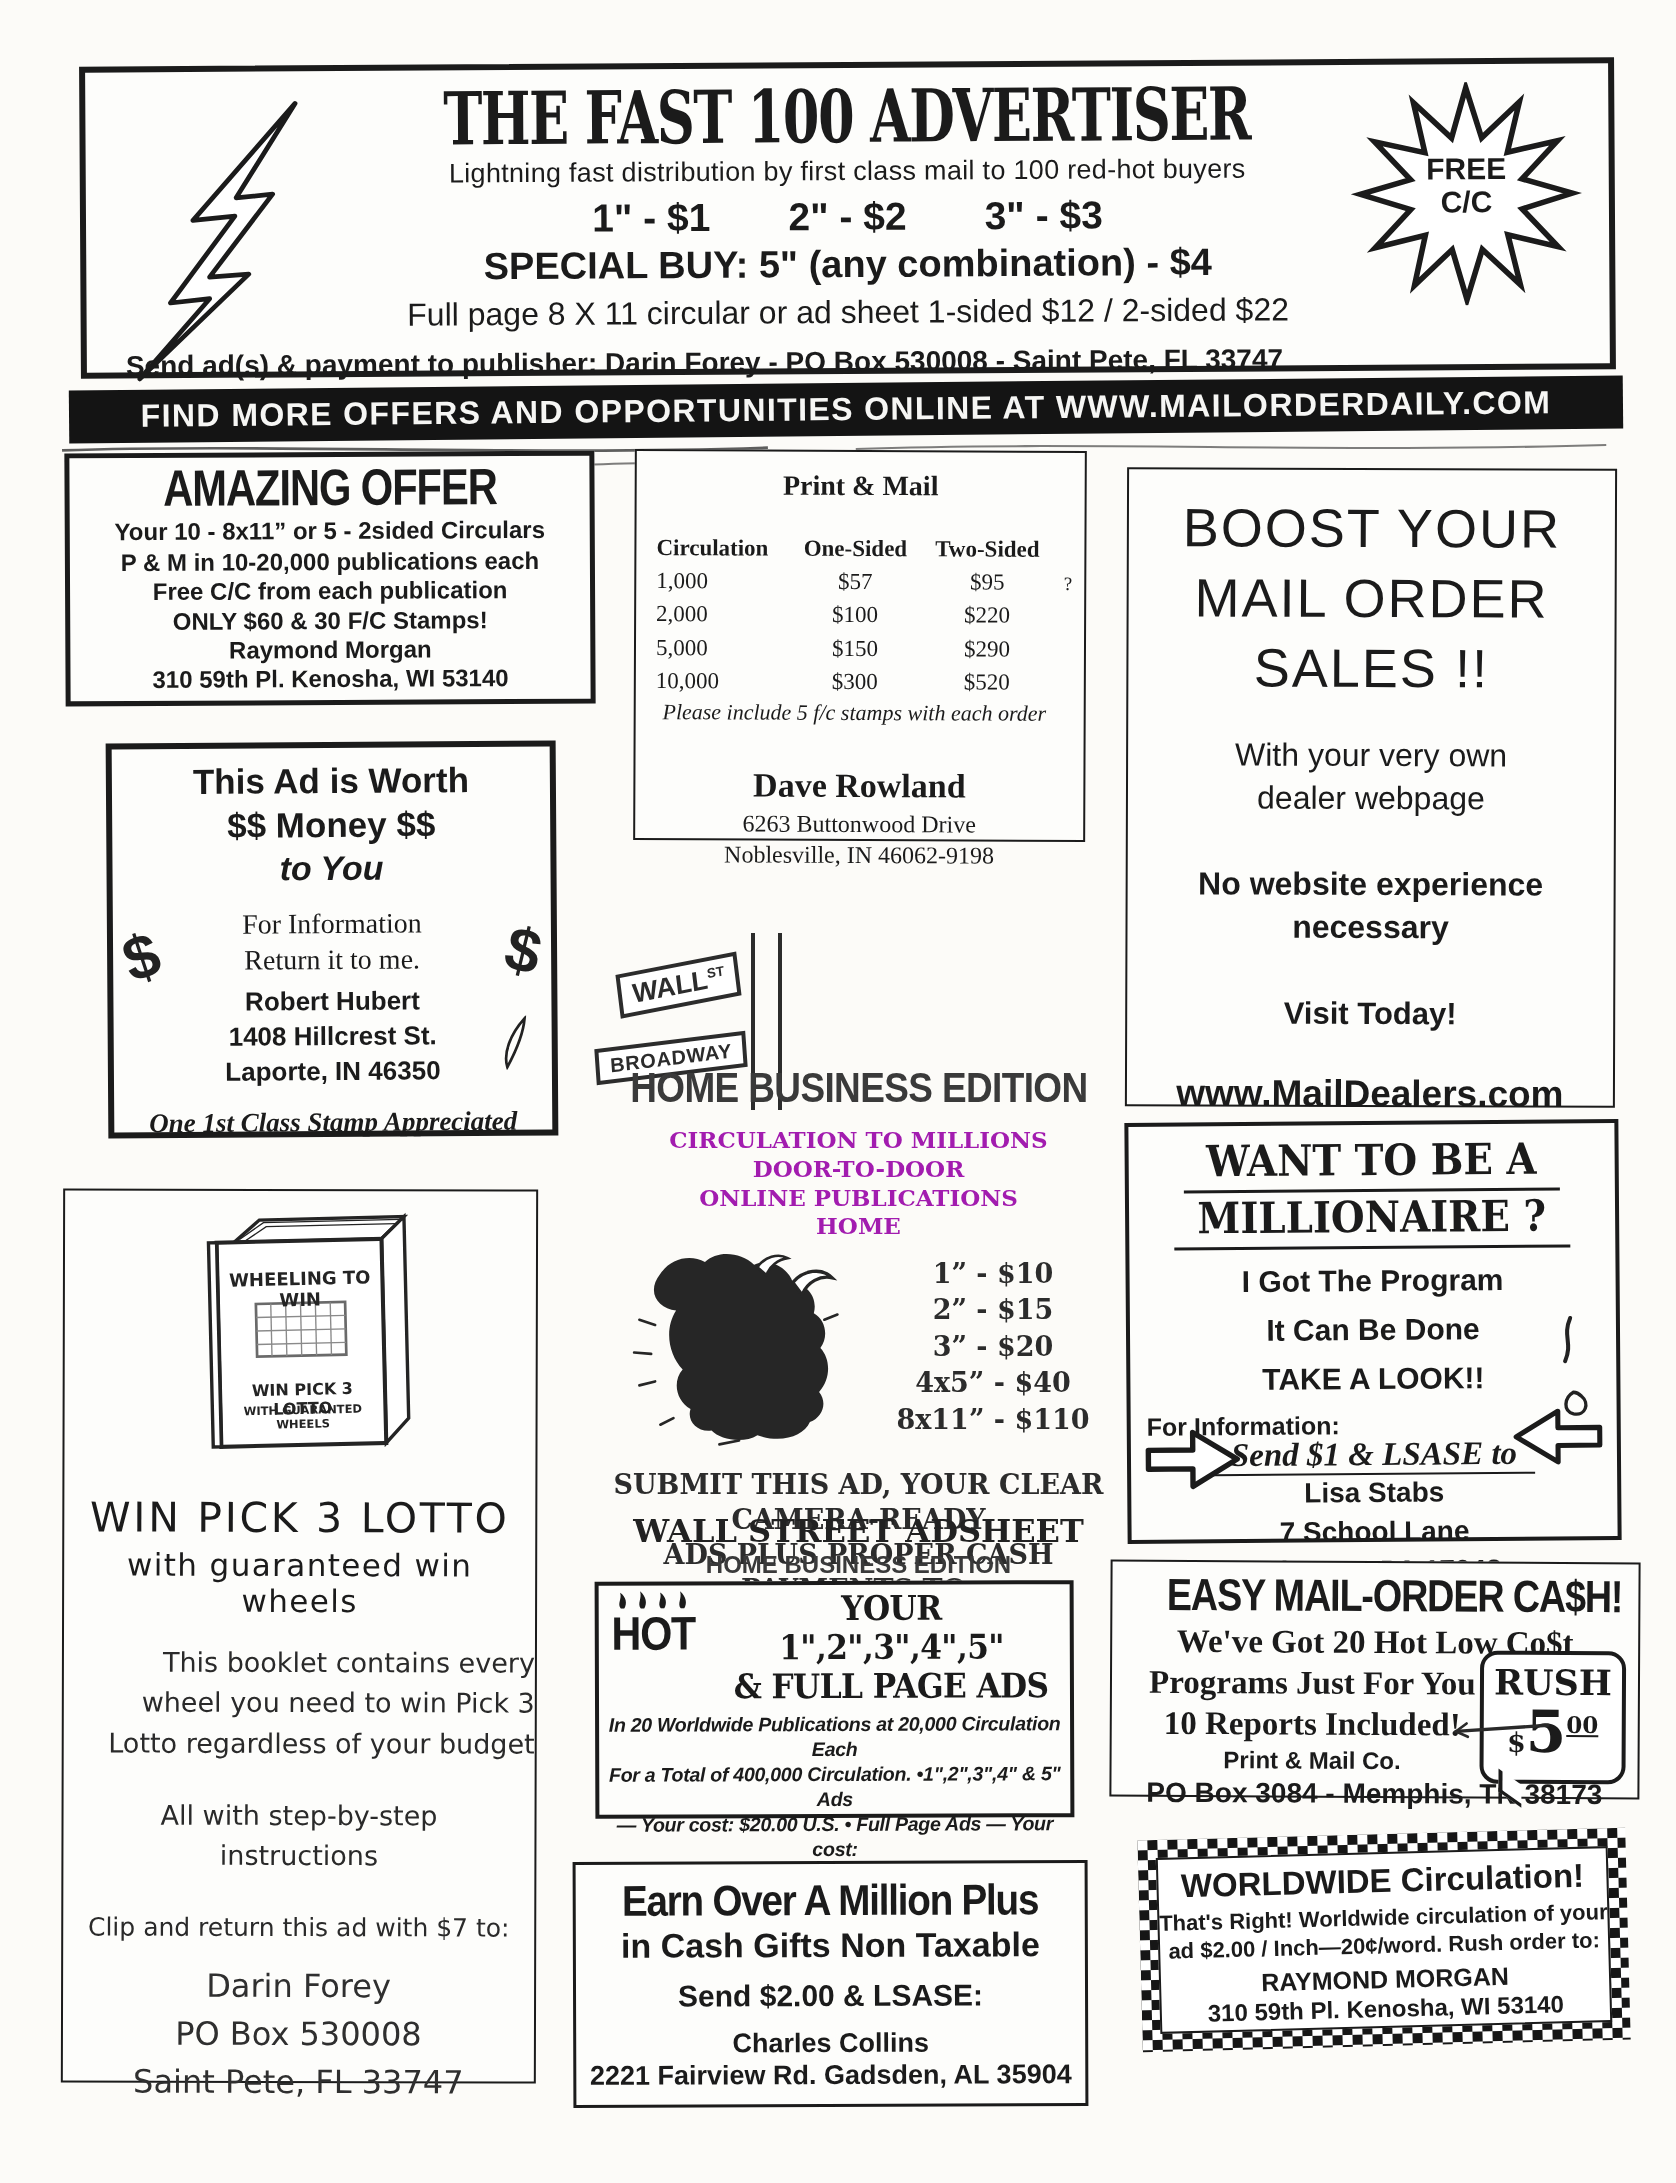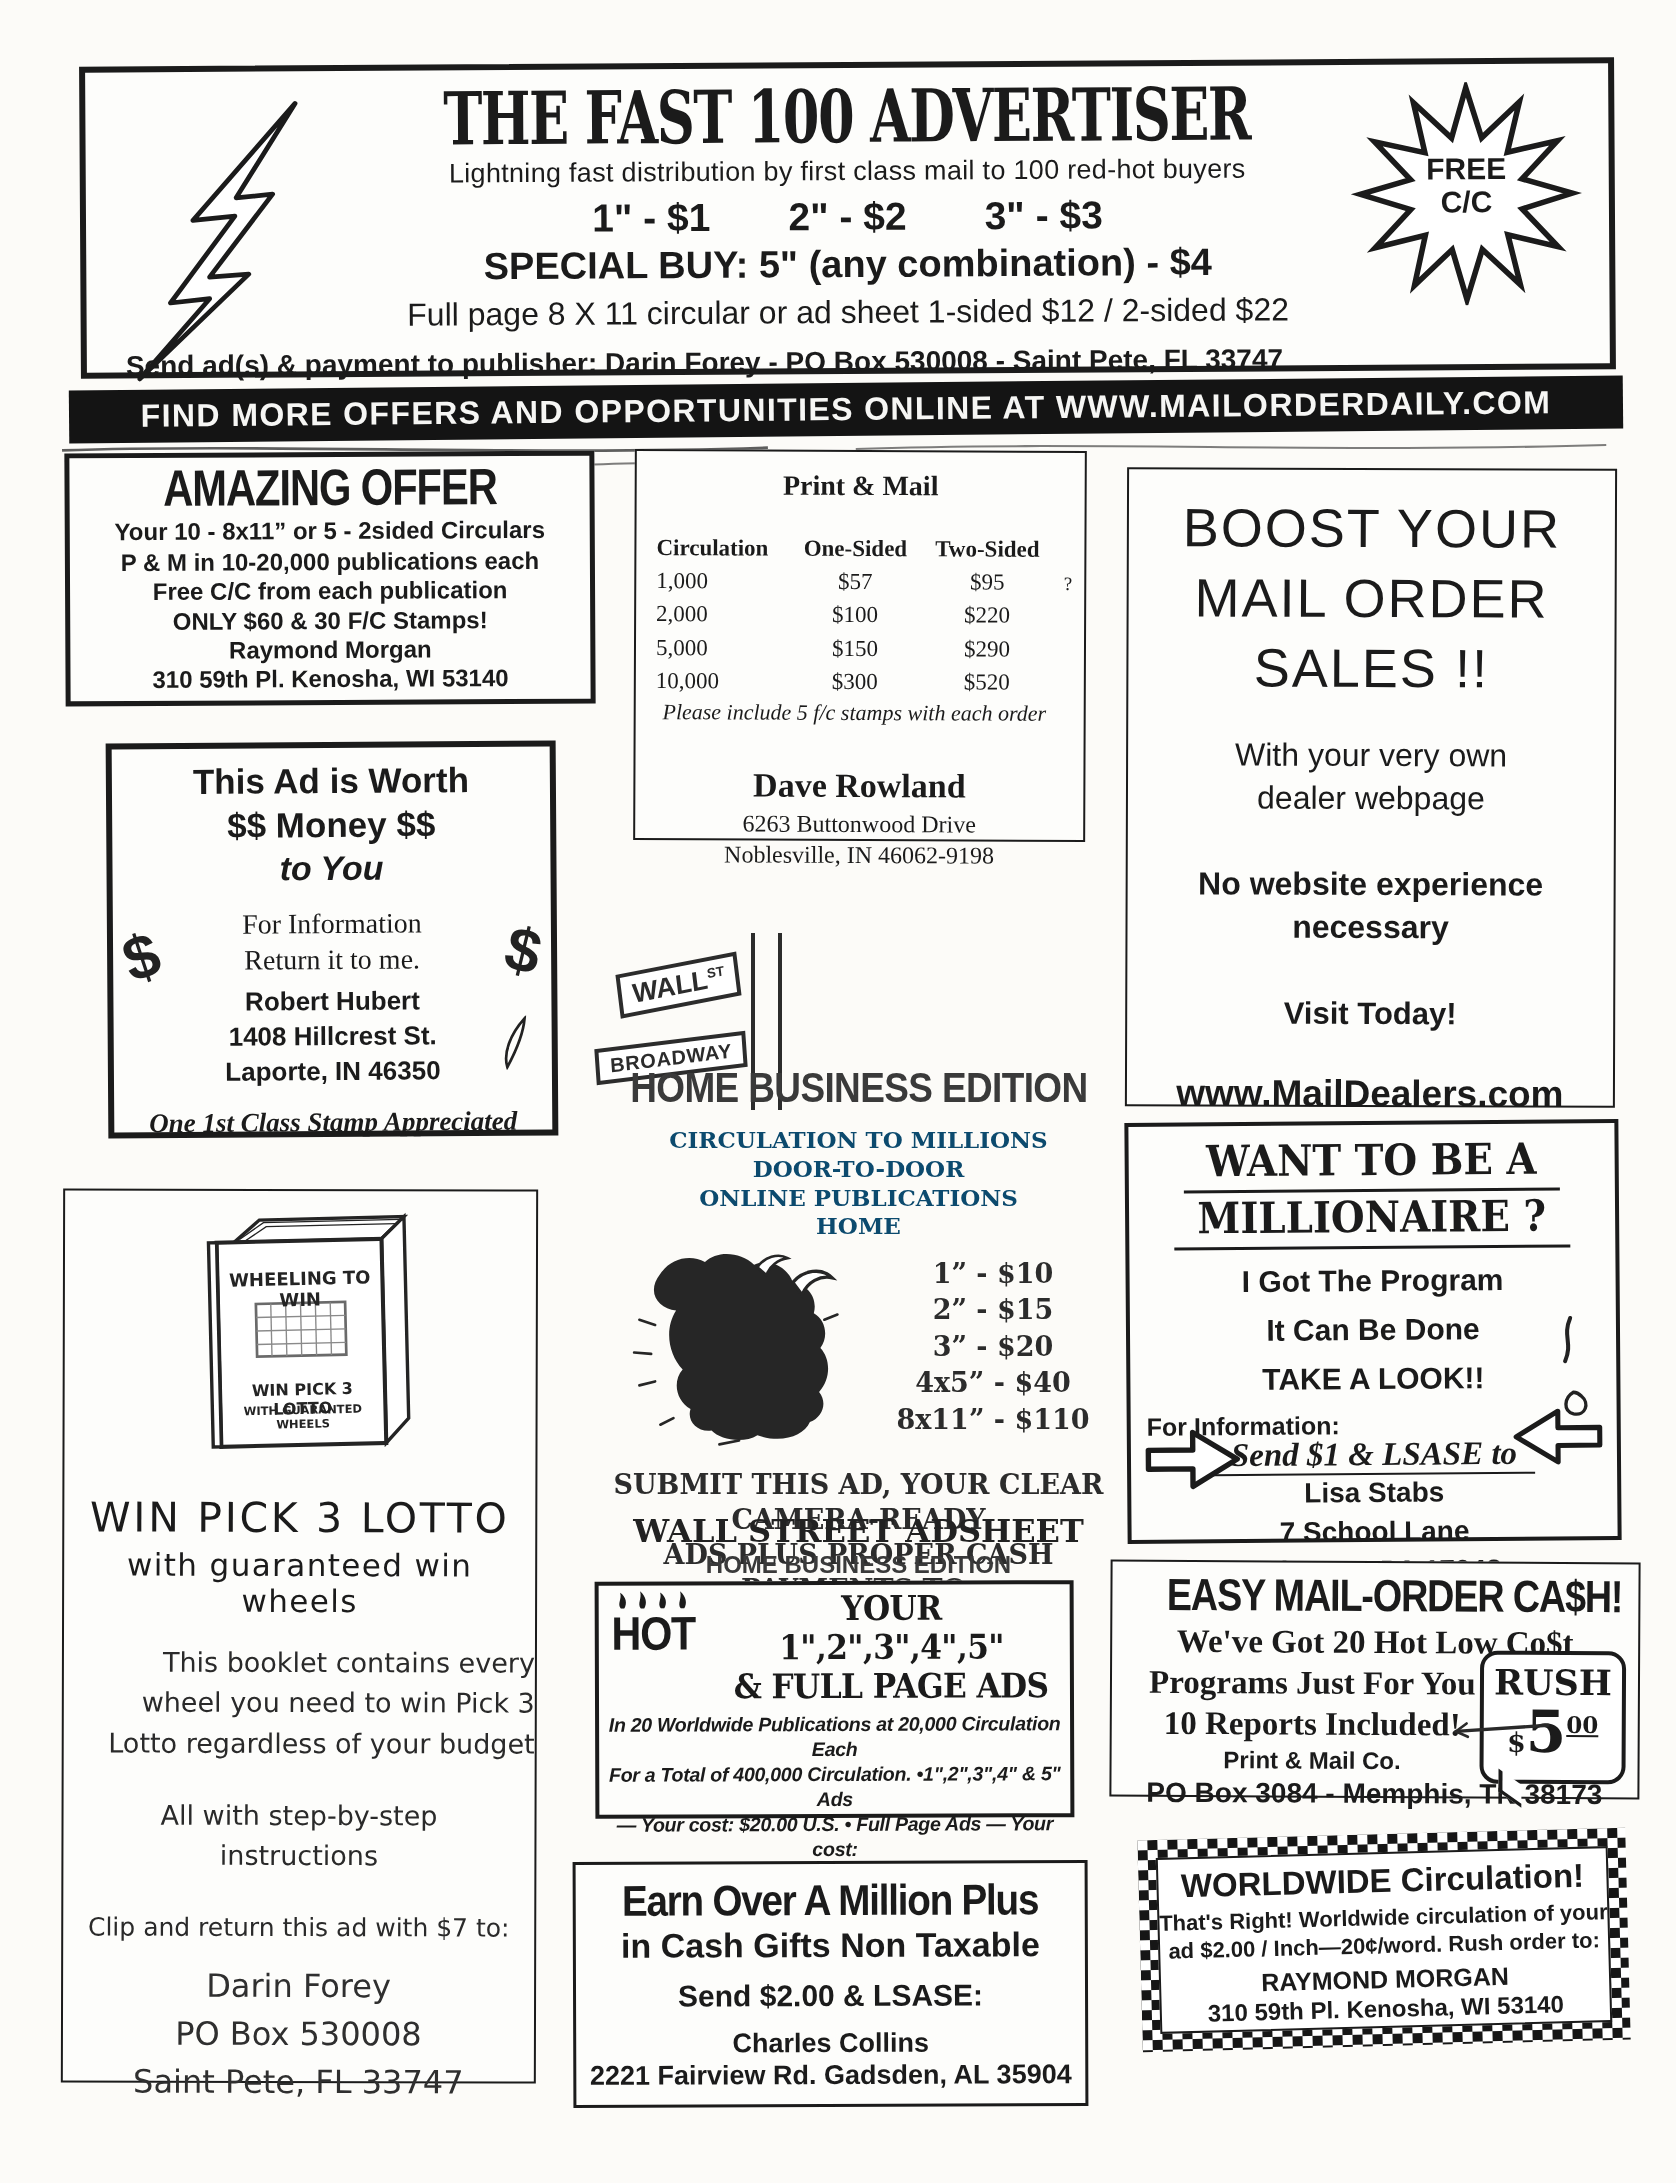--- a/index.html
+++ b/index.html
@@ -68,21 +68,21 @@
   .dollar{position:absolute;font-weight:900;font-size:62px;color:#222;}
   .dollar.dl{left:10.8px;top:172px;transform:rotate(-18deg);}
   .dollar.dr{right:10.8px;top:168px;transform:rotate(14deg);}
 
   
   .wallstreet{left:594px;top:918px;width:529px;height:629px;background:transparent;}
   .ws-head{position:absolute;left:213px;top:0;width:316px;text-align:center;color:var(--gray);font-weight:900;font-size:55px;line-height:1.1;letter-spacing:-1.4px;}
   .ws-head .sx{transform:scaleX(0.8);}
   .ws-hbe{position:absolute;left:0;top:146px;width:100%;text-align:center;color:var(--gray);font-weight:900;font-size:42px;letter-spacing:-0.7px;}
   .ws-hbe .sx{transform:scaleX(0.88);}
-  .ws-circ{position:absolute;left:0;top:208px;width:100%;text-align:center;font-family:"DejaVu Serif", serif;font-weight:700;font-size:23px;line-height:1.25;color:#0c4a6e;}
+  .ws-circ{position:absolute;left:0;top:208px;width:100%;text-align:center;font-family:"DejaVu Serif", serif;font-weight:700;font-size:23px;line-height:1.25;color:#a21caf;}
   .ws-prices{position:absolute;left:291px;top:338px;width:216px;text-align:center;font-family:"DejaVu Serif", serif;font-weight:700;font-size:27px;line-height:1.35;color:#2c2c2c;}
   .ws-bull{position:absolute;left:27px;top:323px;}
   .ws-submit{position:absolute;left:0;top:541px;width:100%;text-align:center;font-family:"DejaVu Serif", serif;font-weight:700;font-size:27px;line-height:1.3;color:#2c2c2c;margin-top:8px;}
   .ws-payee1{position:absolute;left:0;top:594px;width:100%;text-align:center;font-family:"DejaVu Serif", serif;font-weight:900;font-size:32px;color:#222;}
   .ws-payee2{position:absolute;left:0;top:633px;width:100%;text-align:center;font-weight:900;font-size:24px;color:var(--gray);}
   .ws-payee3{position:absolute;left:0;top:663px;width:100%;text-align:center;font-weight:900;font-size:24px;color:#2c2c2c;}
   .signpost{position:absolute;left:4px;top:15px;width:216px;height:183px;}
   .post{position:absolute;left:153px;top:0;width:31px;height:177px;border-left:4.7px solid #2c2c2c;border-right:4.7px solid #2c2c2c;}
   .sign{position:absolute;border:4px solid #2c2c2c;background:#fff;color:#2c2c2c;font-weight:800;white-space:nowrap;padding:2.7px 10.8px;}
   .sign-wall{left:19px;top:30px;font-size:27px;transform:rotate(-11deg) skewX(-4deg);}

